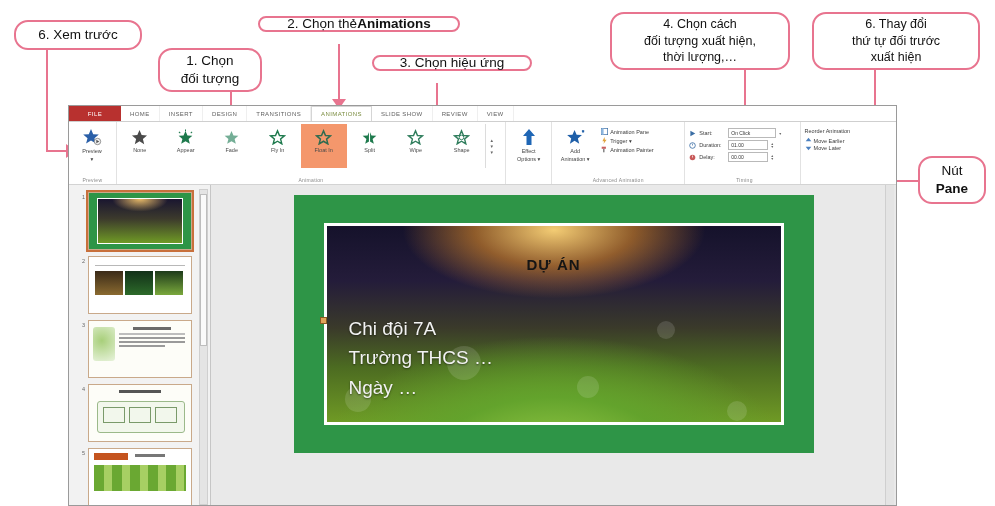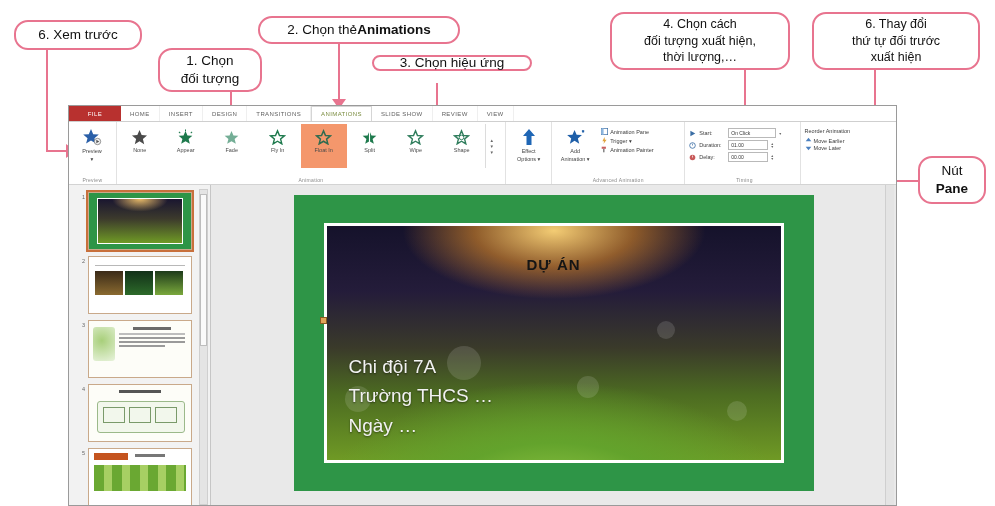--- a/index.html
+++ b/index.html
@@ -84,21 +84,21 @@
   .thumb{width:104px;height:58px;border:1px solid #c9a98a;background:#fff;
          box-sizing:border-box;overflow:hidden;position:relative;}
   .thumb.active{outline:2px solid #c8703c;}
   .vscroll{position:absolute;right:2px;top:4px;width:9px;bottom:4px;background:#e4e4e4;
            border:1px solid #cfcfcf;box-sizing:border-box;}
   .vthumb{position:absolute;left:0;right:0;top:4px;height:152px;background:#fafafa;
           border:1px solid #bdbdbd;box-sizing:border-box;}
 
   .stage{flex:1;position:relative;display:flex;align-items:flex-start;
          justify-content:center;padding-top:10px;background:#e9e9e9;}
-  .slide{width:520px;height:296px;background:#2e9547;position:relative;
+  .slide{width:520px;height:258px;background:#2e9547;position:relative;
          box-sizing:border-box;}
   .slide-inner{position:absolute;left:30px;top:28px;right:30px;bottom:28px;
                border:3px solid #ffffff;box-sizing:border-box;overflow:hidden;
                background:
                  radial-gradient(ellipse 210px 95px at 50% 2%, rgba(255,214,120,.95) 0%, rgba(240,150,40,.55) 38%, rgba(60,40,70,0) 72%),
                  radial-gradient(ellipse 300px 160px at 50% 120%, #9ccf4a 0%, #63a32c 40%, rgba(40,70,30,0) 78%),
                  linear-gradient(180deg,#15122b 0%,#241c3a 28%,#3a3a2a 52%,#4c6b21 72%,#6f9a25 100%);}
   .dpill{position:absolute;border-radius:50%;background:rgba(255,255,255,.13);}
   .slide-sub{position:absolute;top:30px;left:0;right:0;text-align:center;
              font-size:15px;font-weight:bold;color:#151515;letter-spacing:1px;}
@@ -124,21 +124,21 @@
 <div class="arrowhead ah-right" style="left:66px;top:144px;"></div>
 
 <div class="callout" style="left:158px;top:48px;width:104px;height:44px;flex-direction:column;">
   <span>1. Chọn</span>
   <span>đối tượng</span>
 </div>
 <div class="leader v" style="left:230px;top:92px;height:230px;"></div>
 <div class="leader h" style="left:230px;top:320px;width:155px;"></div>
 <div class="arrowhead ah-right" style="left:383px;top:314px;"></div>
 
-<div class="callout" style="left:258px;top:16px;width:202px;height:28px;">
+<div class="callout" style="left:258px;top:16px;width:202px;height:16px;">
   <span>2. Chọn thẻ </span>
     <b>Animations</b>
 </div>
 <div class="leader v" style="left:338px;top:44px;height:57px;"></div>
 <div class="arrowhead ah-down" style="left:332px;top:99px;"></div>
 
 <div class="callout" style="left:372px;top:55px;width:160px;height:16px;">
   <span>3. Chọn hiệu ứng</span>
 </div>
 <div class="leader v" style="left:436px;top:83px;height:52px;"></div>

